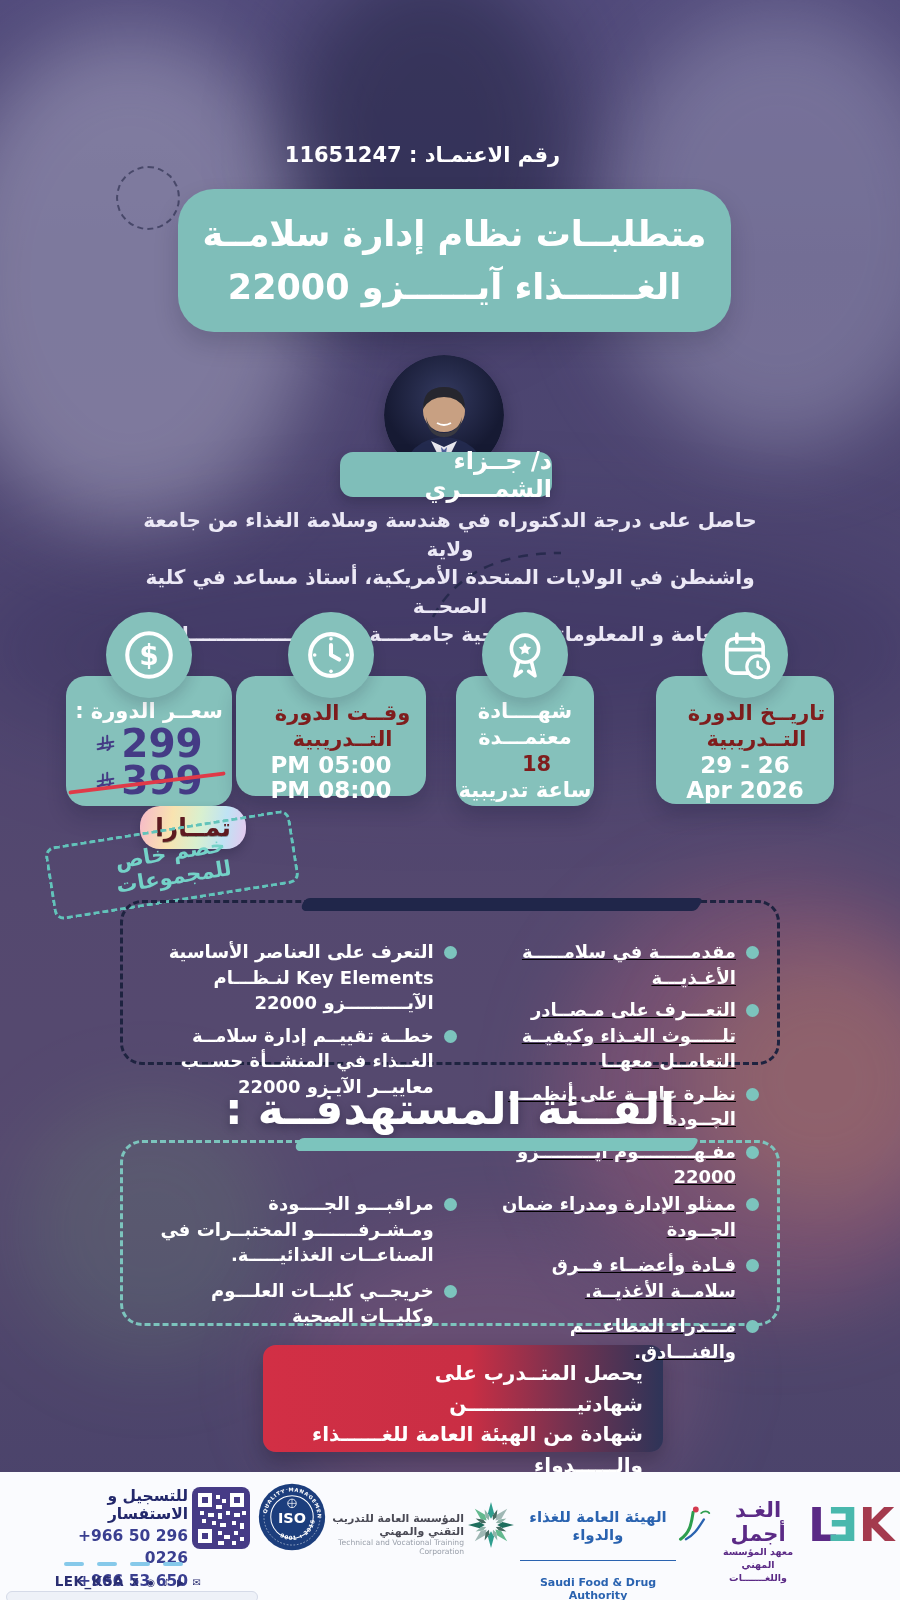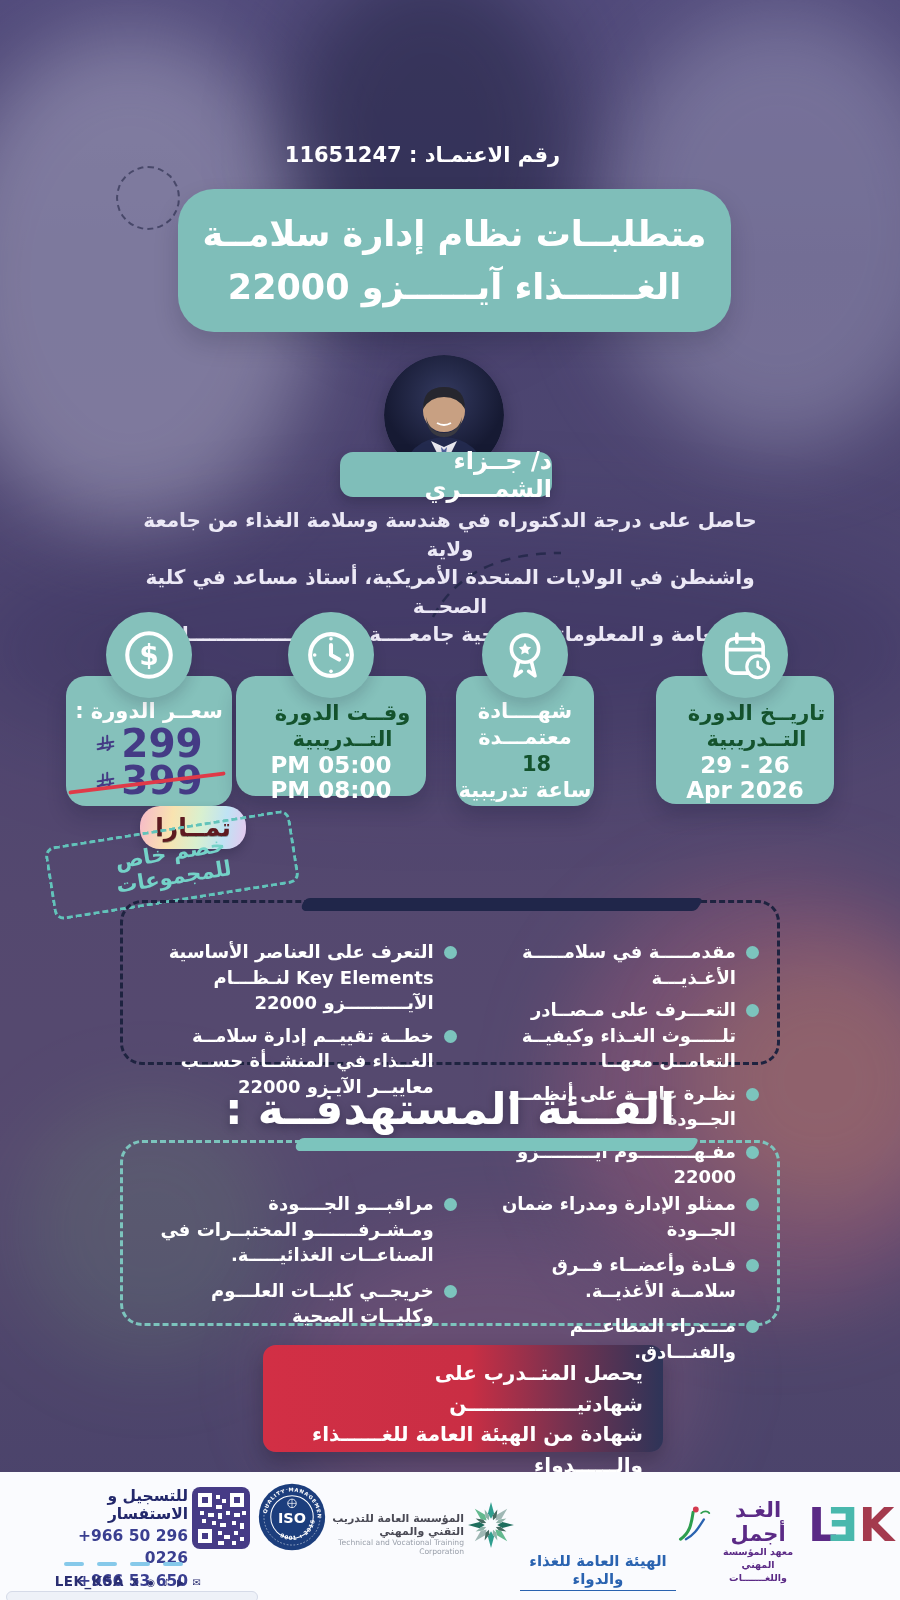--- a/index.html
+++ b/index.html
@@ -46,21 +46,21 @@
   .card { position:absolute; background:#85c1bb; border-radius:20px; text-align:center;
     box-shadow:0 12px 20px rgba(22,22,48,.2); direction:rtl; }
   .c-icon { position:absolute; top:-64px; left:50%; transform:translateX(-50%); width:86px; height:86px;
     border-radius:50%; background:#85c1bb; display:flex; align-items:center; justify-content:center;
     box-shadow:0 8px 14px rgba(22,22,48,.16); }
   .card-price { left:66px; top:676px; width:166px; height:130px; padding-top:22px; }
   .card-time { left:236px; top:676px; width:190px; height:120px; padding-top:24px; }
   .card-cert { left:456px; top:676px; width:138px; height:130px; padding-top:22px; }
   .card-date { left:656px; top:676px; width:178px; height:128px; padding-top:24px; }
   .card-label-w { color:#fff; font-size:21px; font-weight:700; line-height:1.25; }
-  .card-label-p { color:#14532d; font-size:21px; font-weight:700; line-height:1.25;padding-left:23px; }
+  .card-label-p { color:#7f1d1d; font-size:21px; font-weight:700; line-height:1.25;padding-left:23px; }
   .card-val-w { color:#fff; font-size:23px; font-weight:700; line-height:1.12; }
   .price-row { display:flex; direction:ltr; align-items:center; justify-content:center; gap:5px;
     color:#443b85; font-size:39px; font-weight:700; line-height:1.0; position:relative; }
   .price-old { margin-top:-2px; }
   .price-old::after { content:""; position:absolute; left:2px; right:6px; top:50%; height:4px;
     background:#e03a48; transform:rotate(-7deg); border-radius:2px; }
   .riyal { width:21px; height:21px; }
 
   .tamara { position:absolute; left:140px; top:806px; width:106px; height:43px; border-radius:20px;
     background:linear-gradient(100deg,#f6b9c9 0%,#f9e3b0 30%,#d9f0cf 55%,#bfe3f4 78%,#e8c7ee 100%);
@@ -76,21 +76,21 @@
   .h-topics { top:843px; }
   .h-aud { top:1083px; }
   .swoosh { position:absolute; height:13px; border-radius:8px 10px 8px 16px; transform:skewX(-32deg); z-index:3; }
   .sw1 { left:302px; top:898px; width:398px; background:#20264a; }
   .sw2 { left:296px; top:1138px; width:400px; background:#7cc4bd; }
   .dash-box { position:absolute; border-radius:22px; z-index:2; }
   .box1 { left:120px; top:900px; width:660px; height:165px; border:3px dashed #1e2340; }
   .box2 { left:120px; top:1140px; width:660px; height:186px; border:3px dashed #7cc4bd; }
   .cols { position:absolute; left:22px; right:18px; display:flex; direction:rtl; gap:26px; }
   .cols1 { top:36px; } .cols2 { top:48px; }
-  .colR { flex:1 1 47%; } .colL { flex:1 1 53%; }
+  .colR { flex:1 1 47%;text-decoration:underline; } .colL { flex:1 1 53%; }
   .t-item { position:relative; padding-right:23px; margin-bottom:7px; color:#fff; font-weight:700;
     font-size:18px; line-height:1.42; text-align:right; }
   .t-item::before { content:""; position:absolute; right:0; top:7px; width:13px; height:13px;
     border-radius:50%; background:#7cc4bd; }
   .aud .t-item { margin-bottom:10px; }
 
   
   .cert-box { position:absolute; left:263px; top:1345px; width:400px; height:107px; border-radius:13px;
     background:linear-gradient(90deg,#d22f45 0%,#c92e44 52%,#743250 76%,#2e3458 100%);
     padding:13px 20px; direction:rtl; color:#fff; font-size:20px; font-weight:700; line-height:1.53;
@@ -107,21 +107,21 @@
   .handle { position:absolute; left:48px; top:101px; width:160px; text-align:center;
     color:#2b2f72; font-size:13.5px; font-weight:700; letter-spacing:.5px; }
   .soc { font-size:10px; margin-left:2px; color:#2b2f72; }
   .iso { position:absolute; left:258px; top:11px; width:68px; height:68px; }
   .tvtc-t { position:absolute; left:324px; top:40px; width:140px; text-align:right; direction:rtl; }
   .tvtc-ar { color:#4a4a55; font-size:11px; font-weight:700; }
   .tvtc-en { color:#9aa0ab; font-size:7.6px; direction:ltr; }
   .tvtc-star { position:absolute; left:466px; top:28px; width:50px; height:50px; }
   .sfda-t { position:absolute; left:520px; top:36px; width:156px; text-align:center; }
   .sfda-ar { color:#2a63b0; font-size:15px; font-weight:700; direction:rtl;
-    border-bottom:1.5px solid #2a63b0; padding-bottom:2px; display:inline-block;margin-top:44px; }
+    border-bottom:1.5px solid #2a63b0; padding-bottom:16px; display:inline-block; }
   .sfda-en { color:#2a63b0; font-size:11px; font-weight:700; margin-top:15px; }
   .sfda-i { position:absolute; left:676px; top:30px; width:36px; height:42px; }
   .ghad { position:absolute; left:708px; top:26px; width:100px; text-align:center; direction:rtl; }
   .ghad-main { color:#5b2a86; font-size:21px; font-weight:700; }
   .ghad-sub { color:#5b2a86; font-size:9.5px; font-weight:700; line-height:1.35; }
   .lek-logo { position:absolute; left:808px; top:26px; font-size:46px; font-weight:700; letter-spacing:-5px; }
   .lek-logo .l { color:#5b2a86; } .lek-logo .e { color:#49b8ad; display:inline-block; transform:scaleX(-1); }
   .lek-logo .k { color:#a43a4e; }
   .bottom-sliver { position:absolute; left:6px; top:1591px; width:252px; height:12px;
     background:#eef1f8; border:1px solid #d5dae8; border-radius:7px; }

